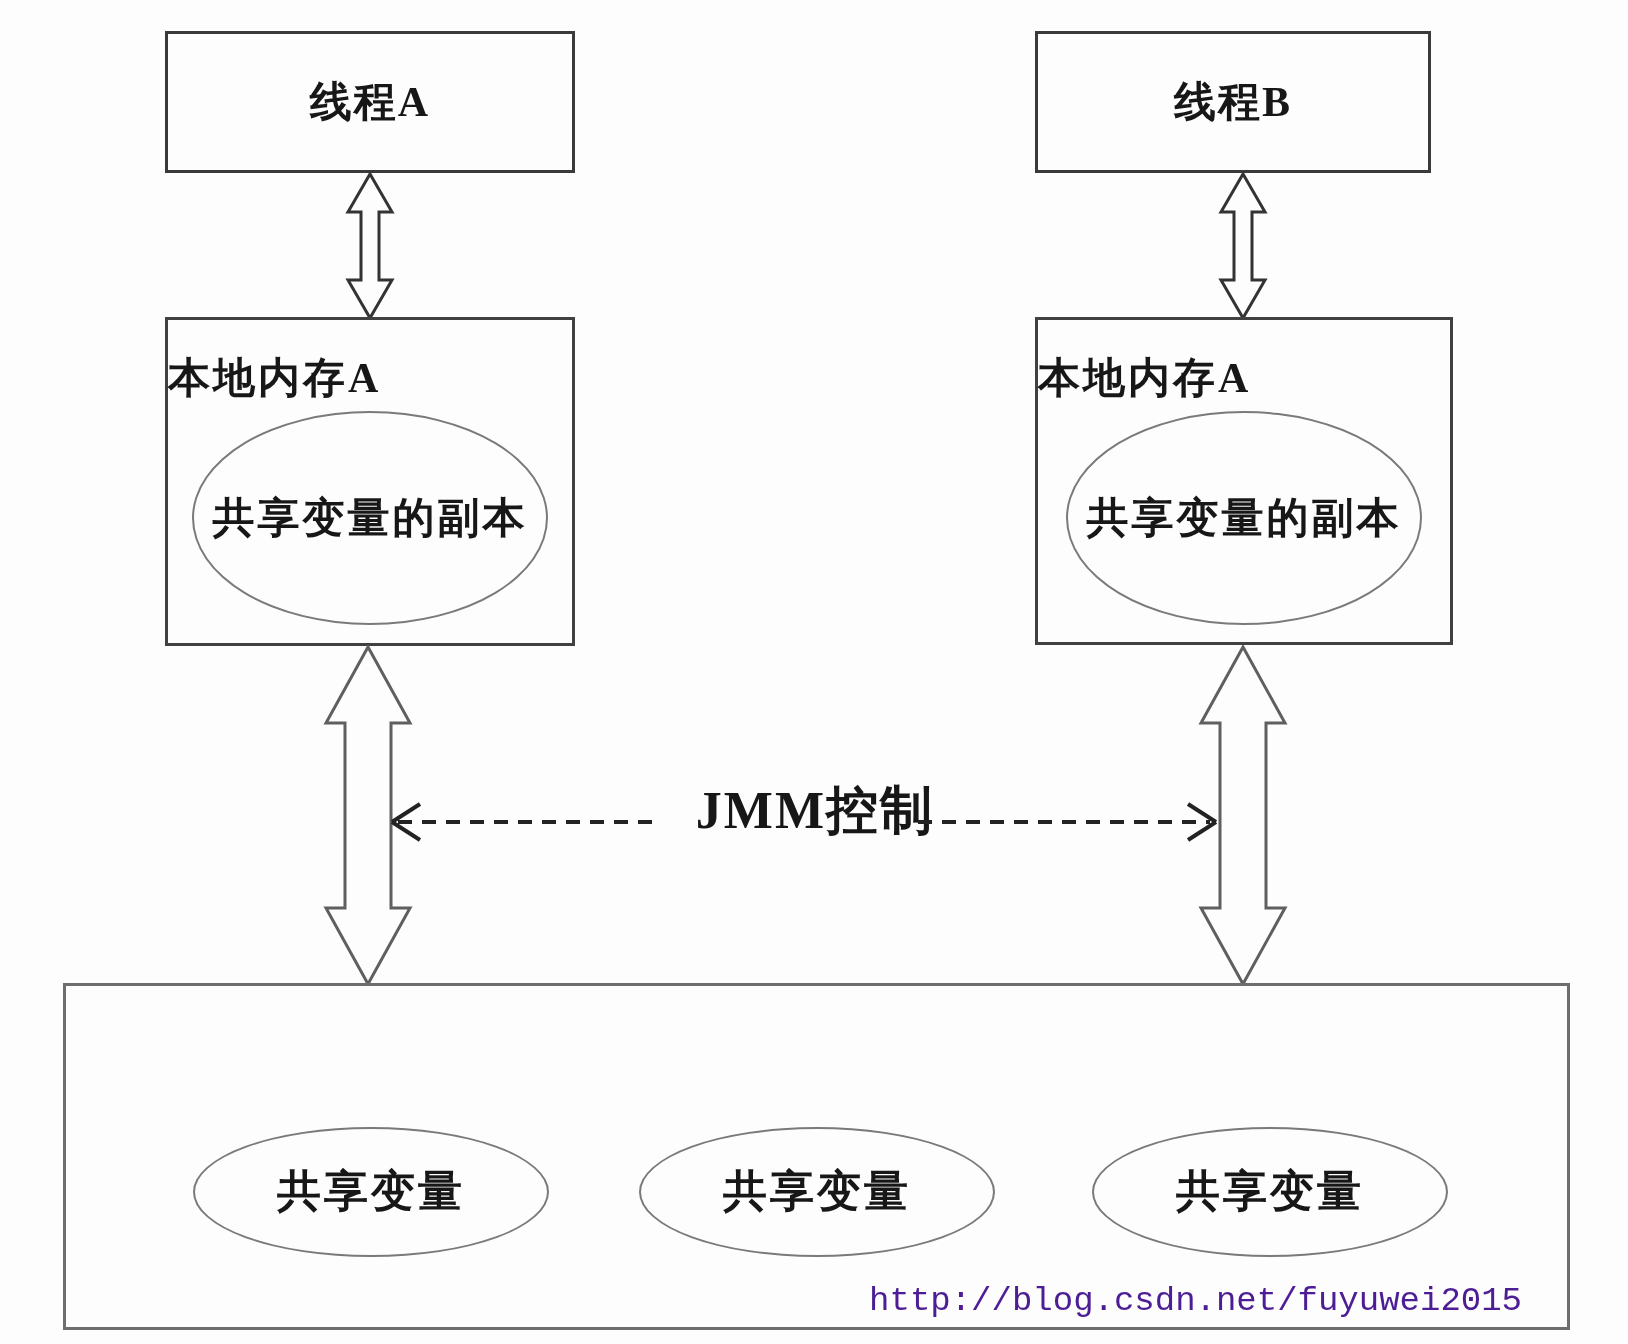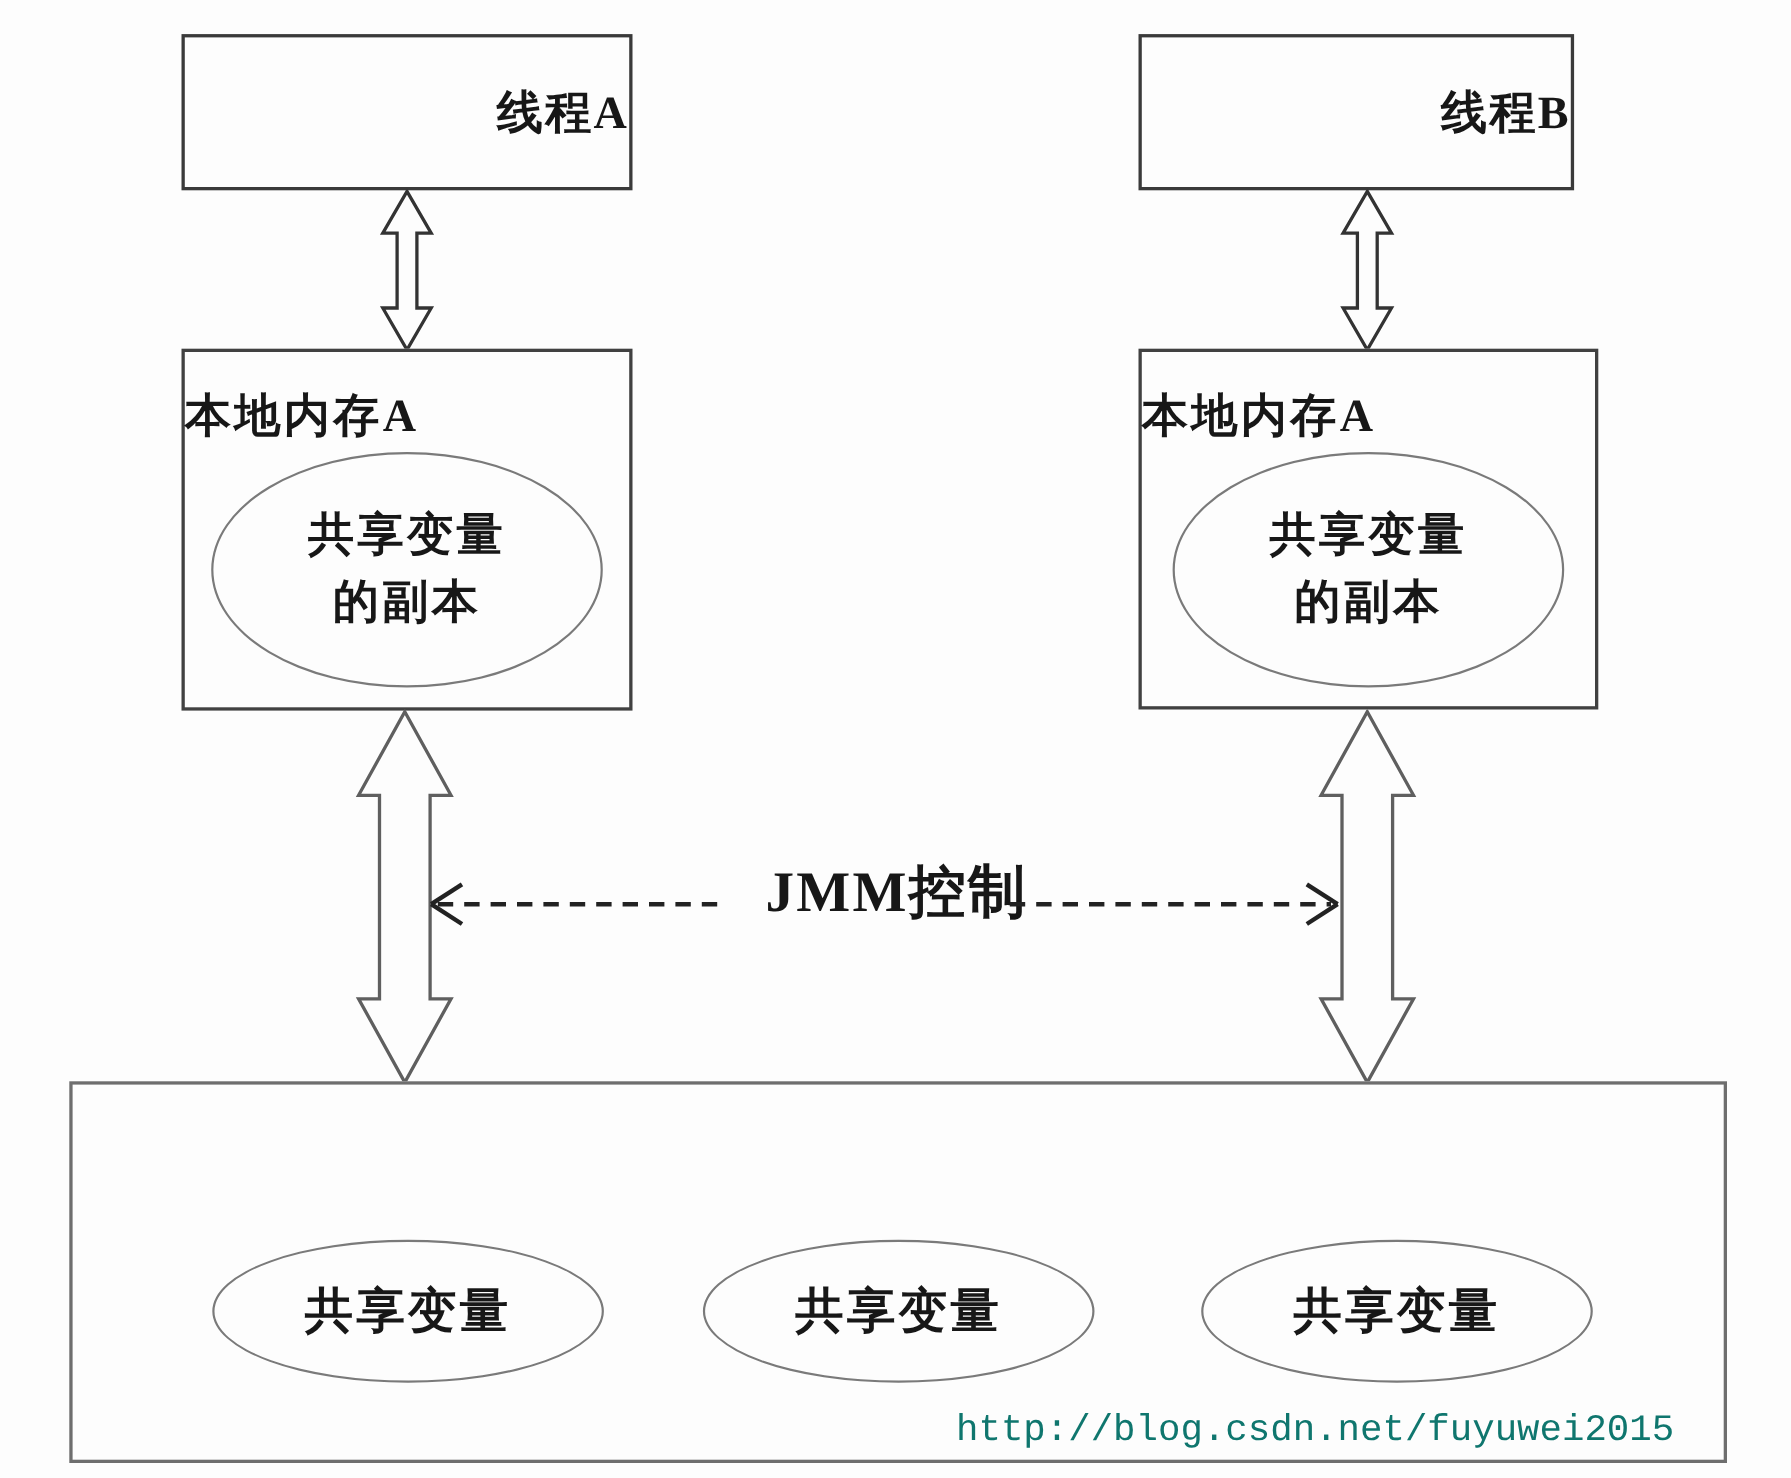--- a/index.html
+++ b/index.html
@@ -14,42 +14,42 @@
   }
   .box {
     position: absolute;
     background: #fdfdfd;
     box-sizing: border-box;
   }
   .thread-box {
     border: 3px solid #3a3a3a;
     display: flex;
     align-items: center;
-    justify-content: flex-end;
+    justify-content: center;
     font-size: 42px;
     font-weight: bold;
     letter-spacing: 2px;
   }
   .local-box {
     border: 3px solid #414141;
   }
   .local-title {
     text-align: left;
     padding-top: 30px;
     font-size: 42px;
     font-weight: bold;
     letter-spacing: 3px;
   }
   .ellipse {
     position: absolute;
     border: 2px solid #7a7a7a;
     border-radius: 50%;
     background: #fdfdfd;
     display: flex;
-    flex-direction: column;
+    flex-direction: row;
     align-items: center;
     justify-content: center;
     text-align: center;
     font-size: 42px;
     font-weight: bold;
     line-height: 1.45;
     letter-spacing: 3px;
   }
   .main-box {
     border: 3px solid #6e6e6e;
@@ -74,21 +74,21 @@
     font-weight: bold;
     letter-spacing: 2px;
   }
   .arrow-svg { position: absolute; }
   .watermark {
     position: absolute;
     right: 106px;
     top: 1282px;
     font-family: "Liberation Mono", "DejaVu Sans Mono", monospace;
     font-size: 34px;
-    color: #0f766e;
+    color: #4c1d95;
     letter-spacing: 0px;
     white-space: nowrap;
   }
 </style>
 </head>
 <body>
 
 <div id="canvas">
 
   <div class="box thread-box" style="left:165px; top:31px; width:410px; height:142px;">

